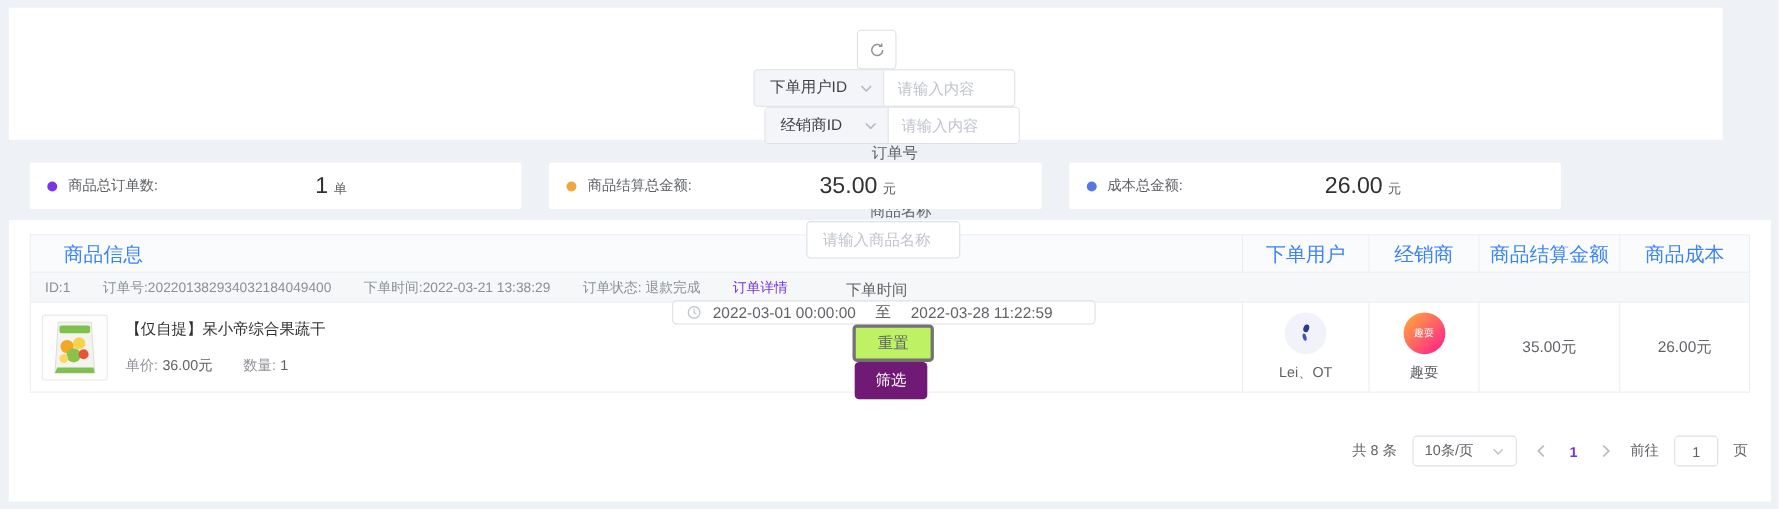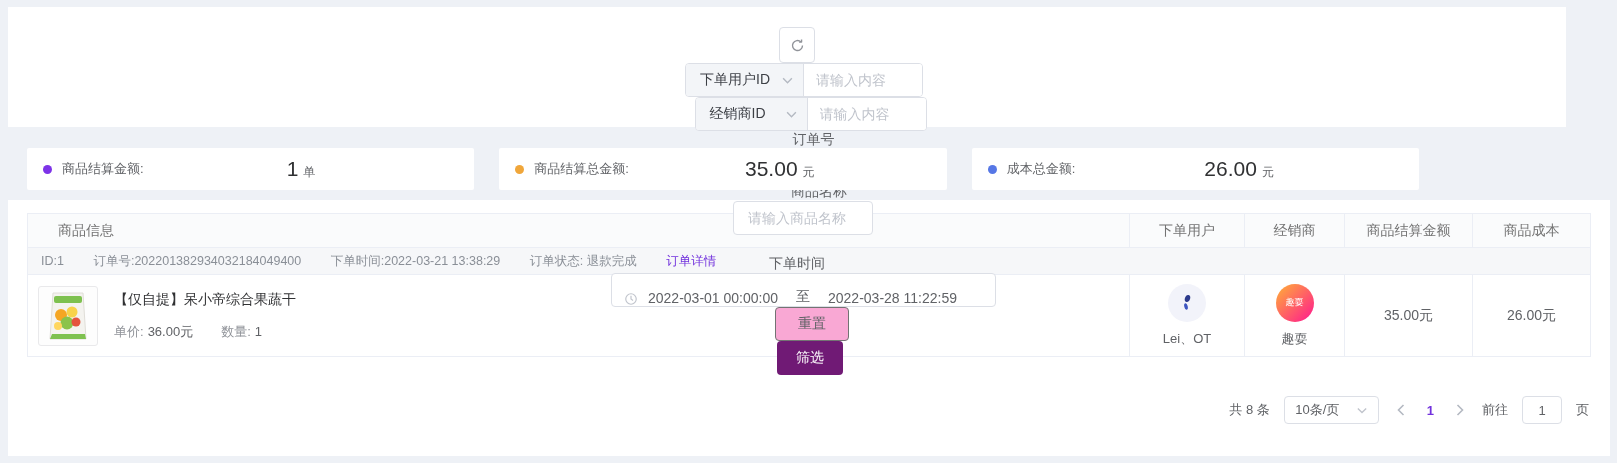--- a/index.html
+++ b/index.html
@@ -48,33 +48,33 @@
   .lab-order { margin-left: 33px; }
   .lab-goods { margin-left: 44px; }
   .plain-input {
     height: 34px; border: 1px solid #dcdfe6; border-radius: 4px;
     padding: 0 14px; font-size: 14px; margin-left: 12px; width: 140px; outline:none; color:#606266;
     font-family: "Liberation Sans", "DejaVu Sans", sans-serif;
   }
 
   .date-range {
     margin-left: 13px;
-    width: 385px; height: 34px;
+    width: 385px; height: 22px;
     border: 1px solid #dcdfe6; border-radius: 4px; background:#fff;
-    display: flex; align-items: flex-end; padding: 0 12px; gap: 10px;
+    display: flex; align-items: center; padding: 0 12px; gap: 10px;
     font-size: 14px; color: #606266; cursor: text;
   }
   .date-sep { color: #606266; padding: 0 8px; }
 
   .btn {
     height: 34px; border-radius: 4px; font-size: 14px;
     display: inline-flex; align-items: center; justify-content: center;
     cursor: pointer;
   }
-  .btn-reset { margin-left: 30px; width: 74px; background: #f9a8d4; border: 1px solid #737373; color: #606266; }
+  .btn-reset { margin-left: 30px; width: 74px; background: #bef264; border: 3px solid #737373; color: #606266; }
   .btn-filter { margin-left: 26px; width: 66px; border: none; color: #fff; }
 
   
   .cards { display: flex; gap: 25px; margin: 21px 0 0 27px; width: 1392px; }
   .card {
     flex: 1; background: #fff; height: 42px; border-radius: 2px;
     display: flex; align-items: center; padding: 0 16px;
   }
   .dot { width: 9px; height: 9px; border-radius: 50%; flex: 0 0 auto; }
   .card-label { margin-left: 10px; font-size: 13px; color: #606266; }
@@ -85,21 +85,21 @@
   
   .table-panel {
     margin: 10px 7px 0 8px;
     background: #fff; height. 100%;
     height: 256px;
     padding: 13px 19px 0 19px;
   }
   table.grid { border-collapse: collapse; width: 100%; table-layout: fixed; background:#fff; }
   table.grid, .grid th, .grid td { border: 1px solid #ebeef5; }
   .grid th {
-    height: 34px; font-weight: normal; font-size: 14px; color: #737373;
+    height: 34px; font-weight: normal; font-size: 18px; color: #3b82f6;
     background: #fafbfc;
   }
   .grid th.th-info { text-align: left; padding-left: 30px; }
   .grid th, .grid td { text-align: center; }
   .col-info { width: auto; }
   .col-buyer { width: 115px; }
   .col-dealer { width: 100px; }
   .col-settle { width: 128px; }
   .col-cost { width: 118px; }
 
@@ -207,21 +207,21 @@
       <span>2022-03-28 11:22:59</span>
     </div>
     <button class="btn btn-reset">重置</button>
     <button class="btn btn-filter" style="background-color: #701a75;">筛选</button>
   </div>
 </div>
 
 <div class="cards">
   <div class="card">
     <span class="dot" style="background-color: rgb(125, 51, 232);"></span>
-    <span class="card-label">商品结算金额:</span>
+    <span class="card-label">商品总订单数:</span>
     <span class="card-valwrap">
       <span class="card-value">1</span>
       <span class="card-unit">单</span>
     </span>
   </div>
   <div class="card">
     <span class="dot" style="background-color: rgb(240, 166, 58);"></span>
     <span class="card-label">商品结算总金额:</span>
     <span class="card-valwrap">
       <span class="card-value">35.00</span>

